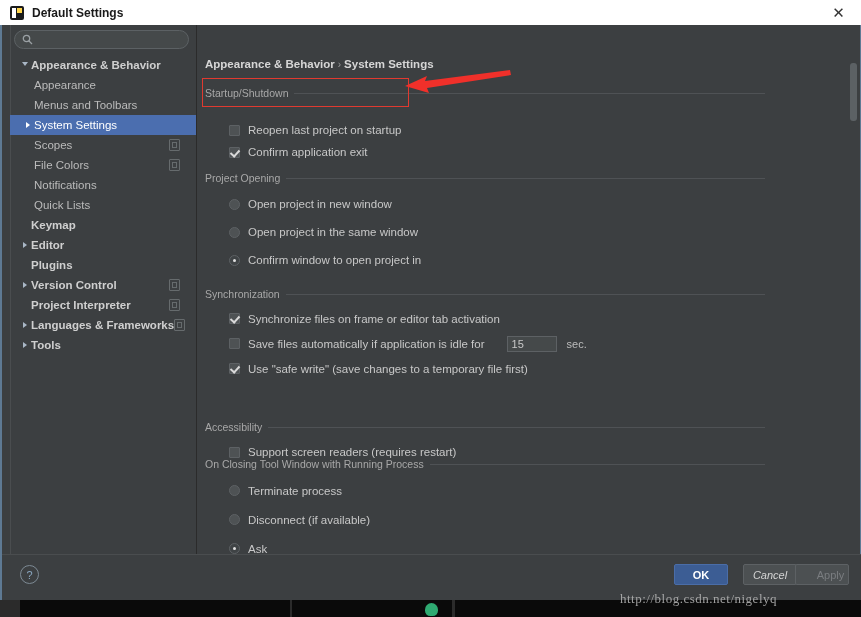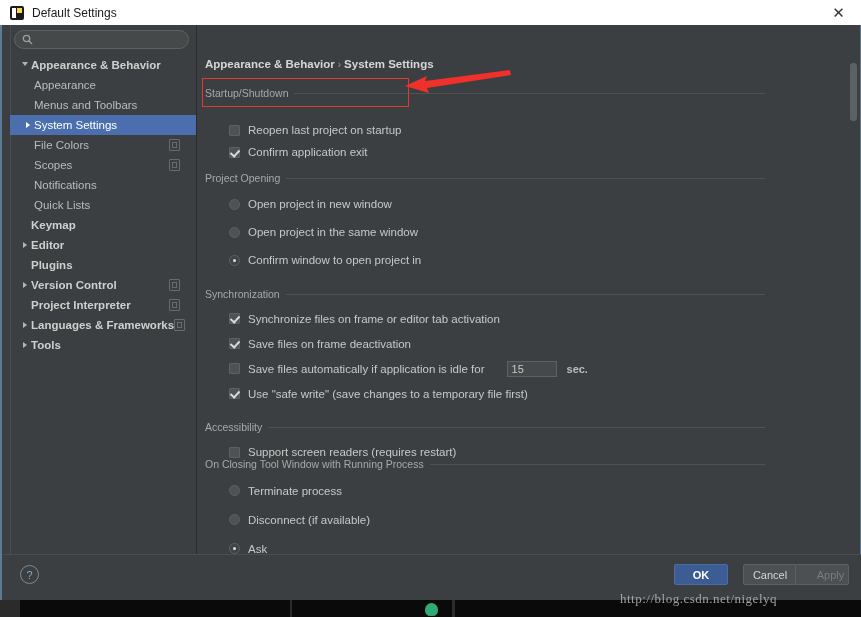--- a/index.html
+++ b/index.html
@@ -61,20 +61,21 @@
     background: #ffffff;
     border-bottom: 1px solid #d8d8d8;
   }
   .title-left {
     position: absolute;
     left: 10px; top: 0;
     height: 25px;
     display: flex;
     align-items: center;
     gap: 8px;
+    font-weight: bold;
   }
   .app-icon {
     width: 14px; height: 14px;
     background: #1b1b1b;
     border-radius: 2px;
     position: relative;
     flex: none;
   }
   .app-icon::before {
     content: "";
@@ -326,21 +327,21 @@
     margin-left: 22px;
     margin-right: 10px;
     background: #45494a;
     border: 1px solid #5d6164;
     color: #c8c8c8;
     font-size: 11px;
     font-family: "Liberation Sans", sans-serif;
     padding: 0 4px;
     outline: none;
   }
-  .unit { font-size: 11px; color: #bdbdbd; font-weight: bold; }
+  .unit { font-size: 11px; color: #bdbdbd; }
 
   
   .hl-box {
     position: absolute;
     left: 202px; top: 78px;
     width: 207px; height: 29px;
     border: 1.5px solid #e03a30;
     box-sizing: border-box;
     pointer-events: none;
   }
@@ -408,21 +409,21 @@
     border-radius: 2px;
   }
   .btn.primary {
     background: #3c5d94;
     border-color: #4a6da8;
     color: #ffffff;
     font-weight: bold;
   }
   .btn.disabled { color: #7a7d80; }
   .btn-ok { left: 672px; }
-  .btn-cancel { left: 741px; }
+  .btn-cancel { left: 741px; font-style: italic; }
   .btn-apply { left: 793px; padding-left: 17px; }
 
   .watermark {
     position: absolute;
     left: 620px; top: 591px;
     font-family: "Liberation Serif", serif;
     font-size: 13px;
     color: #b9b9b9;
     opacity: .85;
     letter-spacing: .5px;
@@ -484,26 +485,26 @@
           <span class="tree-label">Menus and Toolbars</span>
         </div>
         <div class="tree-row lvl1 selected">
           <span class="arrow">
             <i></i>
           </span>
           <span class="tree-label">System Settings</span>
         </div>
         <div class="tree-row lvl1">
           <span class="arrow"></span>
+          <span class="tree-label">Scopes</span>
+          <span class="copy-icon"></span>
+        </div>
+        <div class="tree-row lvl1">
+          <span class="arrow"></span>
           <span class="tree-label">File Colors</span>
-          <span class="copy-icon"></span>
-        </div>
-        <div class="tree-row lvl1">
-          <span class="arrow"></span>
-          <span class="tree-label">Scopes</span>
           <span class="copy-icon"></span>
         </div>
         <div class="tree-row lvl1">
           <span class="arrow"></span>
           <span class="tree-label">Notifications</span>
         </div>
         <div class="tree-row lvl1">
           <span class="arrow"></span>
           <span class="tree-label">Quick Lists</span>
         </div>
@@ -591,24 +592,20 @@
       </div>
 
       <div class="section" style="top:263px">
         <div class="section-head">
           <span>Synchronization</span>
           <span class="line"></span>
         </div>
         <div class="opt-row" style="height:25px;margin-top:6px">
           <span class="cb checked"></span>
           <span>Synchronize files on frame or editor tab activation</span>
-        </div>
-        <div class="opt-row" style="height:25px">
-          <span class="cb checked"></span>
-          <span>Save files on frame deactivation</span>
         </div>
         <div class="opt-row" style="height:25px">
           <span class="cb"></span>
           <span>Save files automatically if application is idle for</span>
           <input class="num-input" type="text" value="15" style="">
           <span class="unit">sec.</span>
         </div>
         <div class="opt-row" style="height:25px">
           <span class="cb checked"></span>
           <span>Use "safe write" (save changes to a temporary file first)</span>

